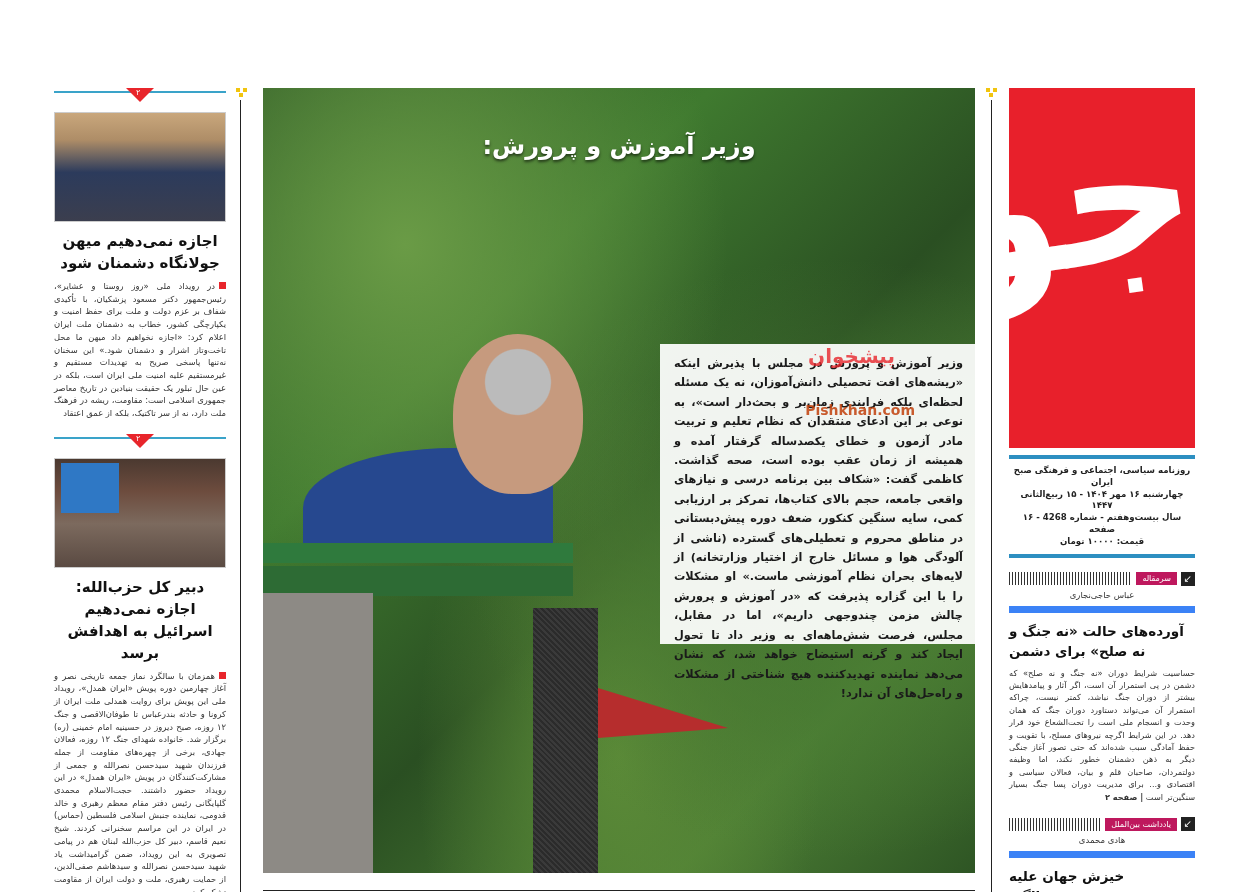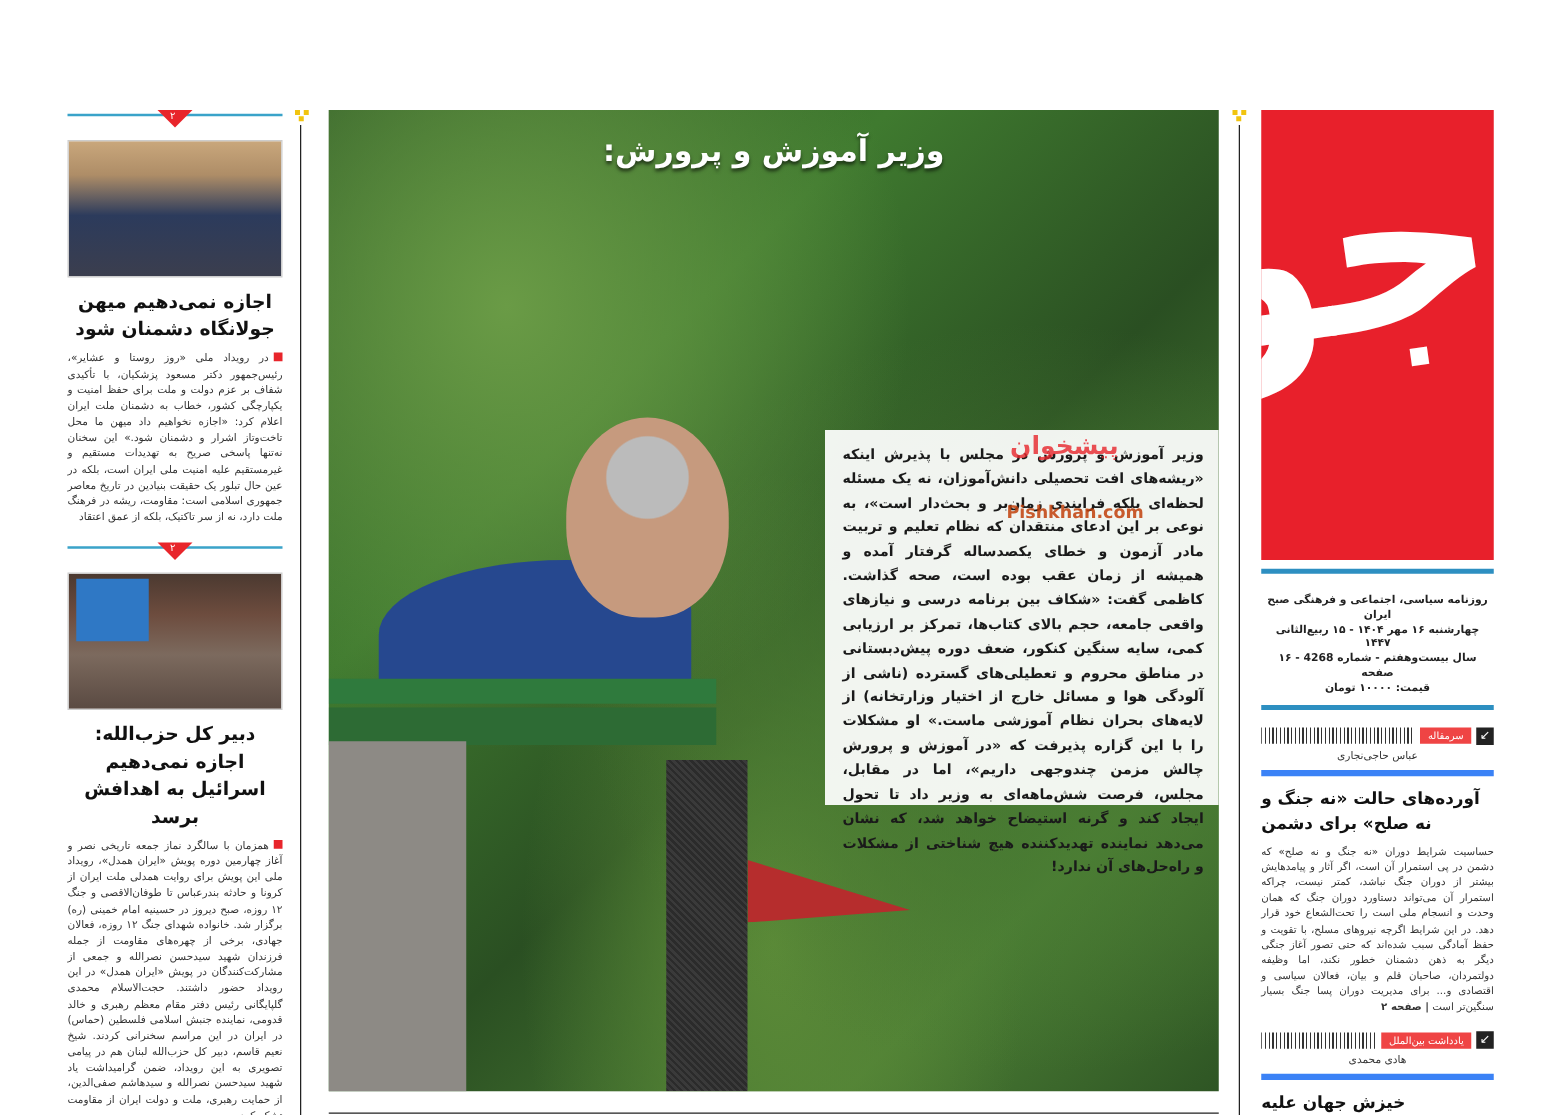--- a/index.html
+++ b/index.html
@@ -24,21 +24,21 @@
   .dots{position:absolute;width:12px;height:10px}
   .dots i{position:absolute;width:4px;height:4px;background:#f1c40f}
 
   
   .main{position:absolute;left:263px;top:88px;width:712px;height:785px;overflow:hidden;
     background:
       radial-gradient(ellipse at 20% 20%,#6a9b46 0%,transparent 40%),
       radial-gradient(ellipse at 80% 60%,#4a7d33 0%,transparent 45%),
       radial-gradient(ellipse at 50% 85%,#5c8b38 0%,transparent 40%),
       linear-gradient(135deg,#2e5a26 0%,#3f7a2f 30%,#2a4f22 55%,#4b7d34 80%,#2e5524 100%)}
-  .kicker{position:absolute;top:19px;left:0;right:0;text-align:center;color:#fff;font-weight:bold;font-size:24px;text-shadow:0 2px 3px rgba(0,0,0,.6)}
+  .kicker{position:absolute;top:44px;left:0;right:0;text-align:center;color:#fff;font-weight:bold;font-size:24px;text-shadow:0 2px 3px rgba(0,0,0,.6)}
   .title{position:absolute;top:88px;left:30px;right:30px;text-align:center;color:#fff;font-weight:bold;font-size:46px;line-height:60px;text-shadow:0 3px 4px rgba(0,0,0,.6)}
   .person{position:absolute;left:30px;top:240px;width:260px;height:220px}
   .head{position:absolute;left:160px;top:6px;width:130px;height:160px;border-radius:50% 50% 45% 45%;background:radial-gradient(circle at 50% 30%,#bbb 0 25%,#c69a7e 26% 100%)}
   .suit{position:absolute;left:10px;top:120px;width:250px;height:100px;background:#26488f;border-radius:60% 40% 0 0}
   .podium{position:absolute;left:0;top:455px;width:310px;height:20px;background:#2f7a3d}
   .podium2{position:absolute;left:0;top:478px;width:310px;height:30px;background:#2d6b34}
   .grey{position:absolute;left:0;top:505px;width:110px;height:280px;background:#8d8a85}
   .speaker{position:absolute;left:270px;top:520px;width:65px;height:265px;background:repeating-linear-gradient(45deg,#2b2b2b 0 2px,#3a3a3a 2px 4px)}
   .flag{position:absolute;left:335px;top:600px;width:130px;height:50px;background:#b62d2d;clip-path:polygon(0 0,100% 80%,0 100%)}
   .textbox{position:absolute;left:397px;top:256px;width:315px;height:300px;background:rgba(255,255,255,.93);padding:10px 12px 8px 14px}
@@ -48,27 +48,27 @@
   .caption{position:absolute;left:840px;top:904px;width:135px;font-size:12px;color:#333;text-align:center}
   .caption .cam{display:inline-block;width:11px;height:9px;background:#777;border-radius:2px;vertical-align:middle;margin-left:3px}
   .bottom-rule{position:absolute;left:263px;top:890px;width:712px;height:1px;background:#222}
   .right-vrule{position:absolute;left:991px;top:100px;width:1px;height:792px;background:#222}
 
   
   .right-col{position:absolute;left:1009px;top:88px;width:186px}
   .logo{width:186px;height:360px;background:#e8202b;position:relative;overflow:hidden}
   .logo span{position:absolute;left:0;right:0;top:40px;text-align:center;font-size:190px;line-height:140px;color:#fff;font-weight:bold;transform:rotate(-8deg)}
   .blueline{height:4px;background:#2d8fc1;margin-top:7px}
-  .meta{margin-top:16px;font-size:8.6px;line-height:11.8px;text-align:center;color:#222;font-weight:bold}
+  .meta{margin-top:6px;font-size:8.6px;line-height:11.8px;text-align:center;color:#222;font-weight:bold}
   .blueline2{height:4px;background:#2d8fc1;margin-top:6px}
   .tag-row{display:flex;align-items:center;margin-top:14px;height:14px}
   .arrow-box{width:14px;height:14px;background:#222;color:#fff;font-size:10px;line-height:14px;text-align:center;margin-left:4px}
-  .tag{background:#ef4444;color:#fff;font-size:8px;padding:0 6px;height:13px;line-height:13px;margin-left:4px;white-space:nowrap}
+  .tag{background:#be185d;color:#fff;font-size:8px;padding:0 6px;height:13px;line-height:13px;margin-left:4px;white-space:nowrap}
   .barcode{flex:1;height:13px;background:repeating-linear-gradient(90deg,#333 0 1px,transparent 1px 3px)}
-  .author{text-align:center;font-size:8.5px;color:#333;margin-top:4px;padding-bottom:6px;border-bottom:5px solid #3b82f6}
+  .author{text-align:center;font-size:8.5px;color:#333;margin-top:4px;padding-bottom:6px;border-bottom:7px solid #3b82f6}
   .r-headline{font-weight:bold;font-size:13.5px;line-height:20px;text-align:left;margin-top:8px;color:#111}
   .r-body{font-size:8.2px;line-height:12.4px;color:#333;margin-top:6px;text-align:justify}
 </style>
 </head>
 <body>
 
 <div class="page">
 
   <div class="left-col rtl">
     <div class="sec-rule">

